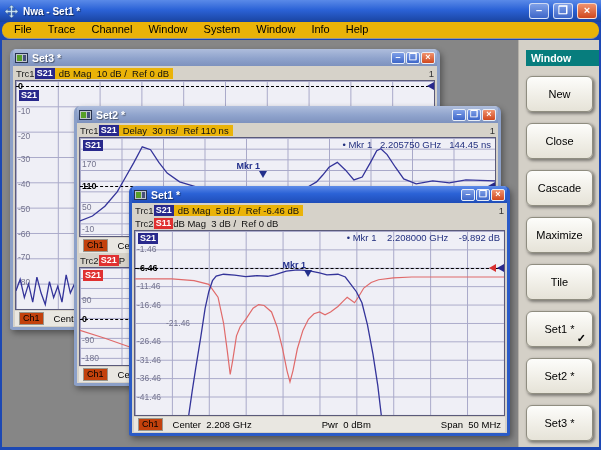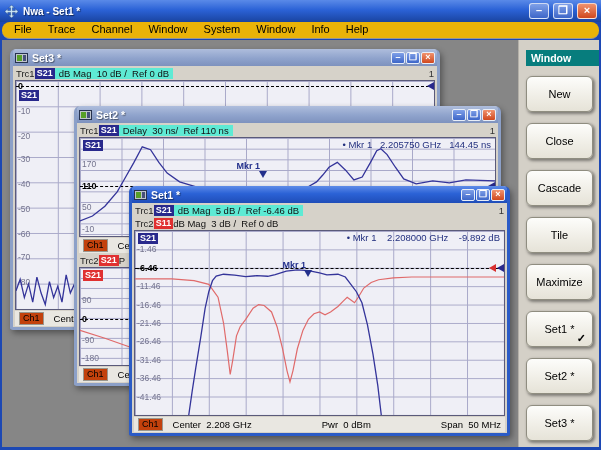--- a/index.html
+++ b/index.html
@@ -52,21 +52,21 @@
   .tbtn.closebtn { background:linear-gradient(#F0926E,#D0481E); }
   .wbody { display:flex; flex-direction:column; height:calc(100% - 17px); padding-top:1px; }
   .diagram { flex:1; display:flex; flex-direction:column; min-height:0; }
 
   .tracerow { display:flex; align-items:center; height:13px; padding:0 3px; font-size:9.5px; }
   .trc { color:#222; }
   .chip { color:#fff; font-weight:bold; font-size:9px; line-height:11px; padding:0 2px; }
   .chip.navy { background:#28288C; }
   .chip.red { background:#E03030; }
   .fmt { white-space:pre; color:#111; }
-  .fmt.hl { background:#5eead4; padding:0 4px; }
+  .fmt.hl { background:#eab308; padding:0 4px; }
   .dnum { margin-left:auto; color:#333; }
 
   .chart { position:relative; flex:1; margin:0 2px; background:#EFEFF6; border:1px solid #5A5A7A; overflow:hidden; }
   .grid { position:absolute; inset:0;
     background-image:linear-gradient(to right,#A9A9C9 1px,transparent 1px),
                      linear-gradient(to bottom,#A9A9C9 1px,transparent 1px);
     background-size:10% 100%,100% 10%; }
   .grid.r92 { background-size:10% 100%,100% 10.9%; }
   .grid.r97 { background-size:10% 100%,100% 10.3%; }
   .grid.r9  { background-size:10% 100%,100% 11.11%; }
@@ -256,21 +256,21 @@
             <span class="chip red">S11</span>
             <span class="fmt"><span>dB Mag  3 dB /</span>  <span>Ref 0 dB</span></span>
           </div>
           <div class="chart">
             <div class="grid"></div>
             <div class="axis">
                 <div class="ylabel" style="top: 10%;">-1.46</div>
                 <div class="ylabel ref" style="top: 20%;">-6.46</div>
                 <div class="ylabel" style="top: 30%;">-11.46</div>
                 <div class="ylabel" style="top: 40%;">-16.46</div>
-                <div class="ylabel" style="top: 50%;">-21.46</div>
+                <div class="ylabel" style="top: 50%; padding-left: 29px;">-21.46</div>
                 <div class="ylabel" style="top: 60%;">-26.46</div>
                 <div class="ylabel" style="top: 70%;">-31.46</div>
                 <div class="ylabel" style="top: 80%;">-36.46</div>
                 <div class="ylabel" style="top: 90%;">-41.46</div>
               </div>
             <div class="refline" style="top: 20%;"></div>
             <svg class="chartsvg" viewBox="0 0 100 100" preserveAspectRatio="none">
               <polyline class="t-red" vector-effect="non-scaling-stroke" points="0,26 10,26 16,27 20,29 22.5,36 24,50 25,65 25.8,78 26.5,70 27.5,57 28.5,52 30,48 32,42 33.5,40 35,40.5 37,44 38.5,52 40,64 41.2,76 42,82 42.8,76 44,64 45.5,54 47,48 48.5,45 50,44 51.5,45.5 53,44 55,41 56.5,38 57.5,36 58.5,37.5 59.5,39 60.5,36 62,31 64,28 66,26.5 70,25.5 75,25 85,25 100,25"></polyline>
               <polyline class="t-navy" vector-effect="non-scaling-stroke" points="14.5,101 15.5,87 16.5,74 17.8,58 19,42 20,33 21,27 22,24.5 24,23.5 27,24 30,24.8 33,24.3 36,24.6 38,23.7 41,21.8 44,21.1 47,21.5 50,22.7 52,23.8 55,23.5 57,25 58.5,29 60,33 61.5,39 63,51 64.5,67 65.8,84 66.8,101"></polyline>
             </svg>
@@ -294,22 +294,22 @@
       </div>
 
     </div>
 
     <div class="sidebar">
       <div class="sb-head">Window</div>
       <div class="sb-btns">
           <div class="sb-btn">New</div>
           <div class="sb-btn">Close</div>
           <div class="sb-btn">Cascade</div>
+          <div class="sb-btn">Maximize</div>
           <div class="sb-btn">Tile</div>
-          <div class="sb-btn">Maximize</div>
           <div class="sb-btn">Set1 *<span class="check">✓</span></div>
           <div class="sb-btn">Set2 *</div>
           <div class="sb-btn">Set3 *</div>
         </div>
     </div>
   </div>
 
 </div>
 
 </body></html>

